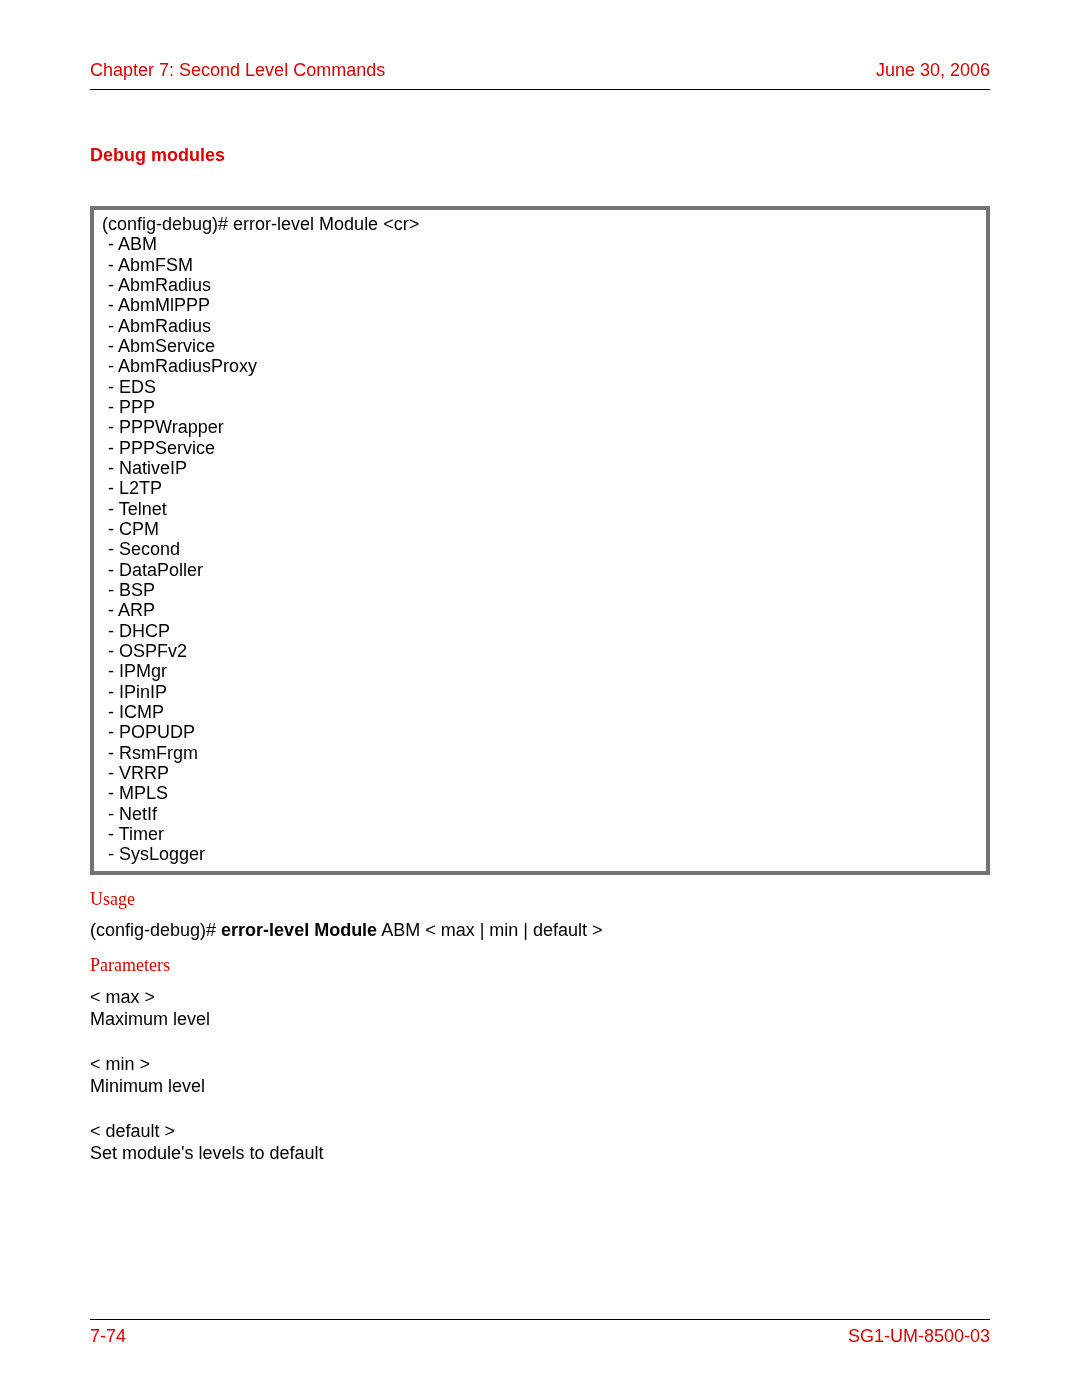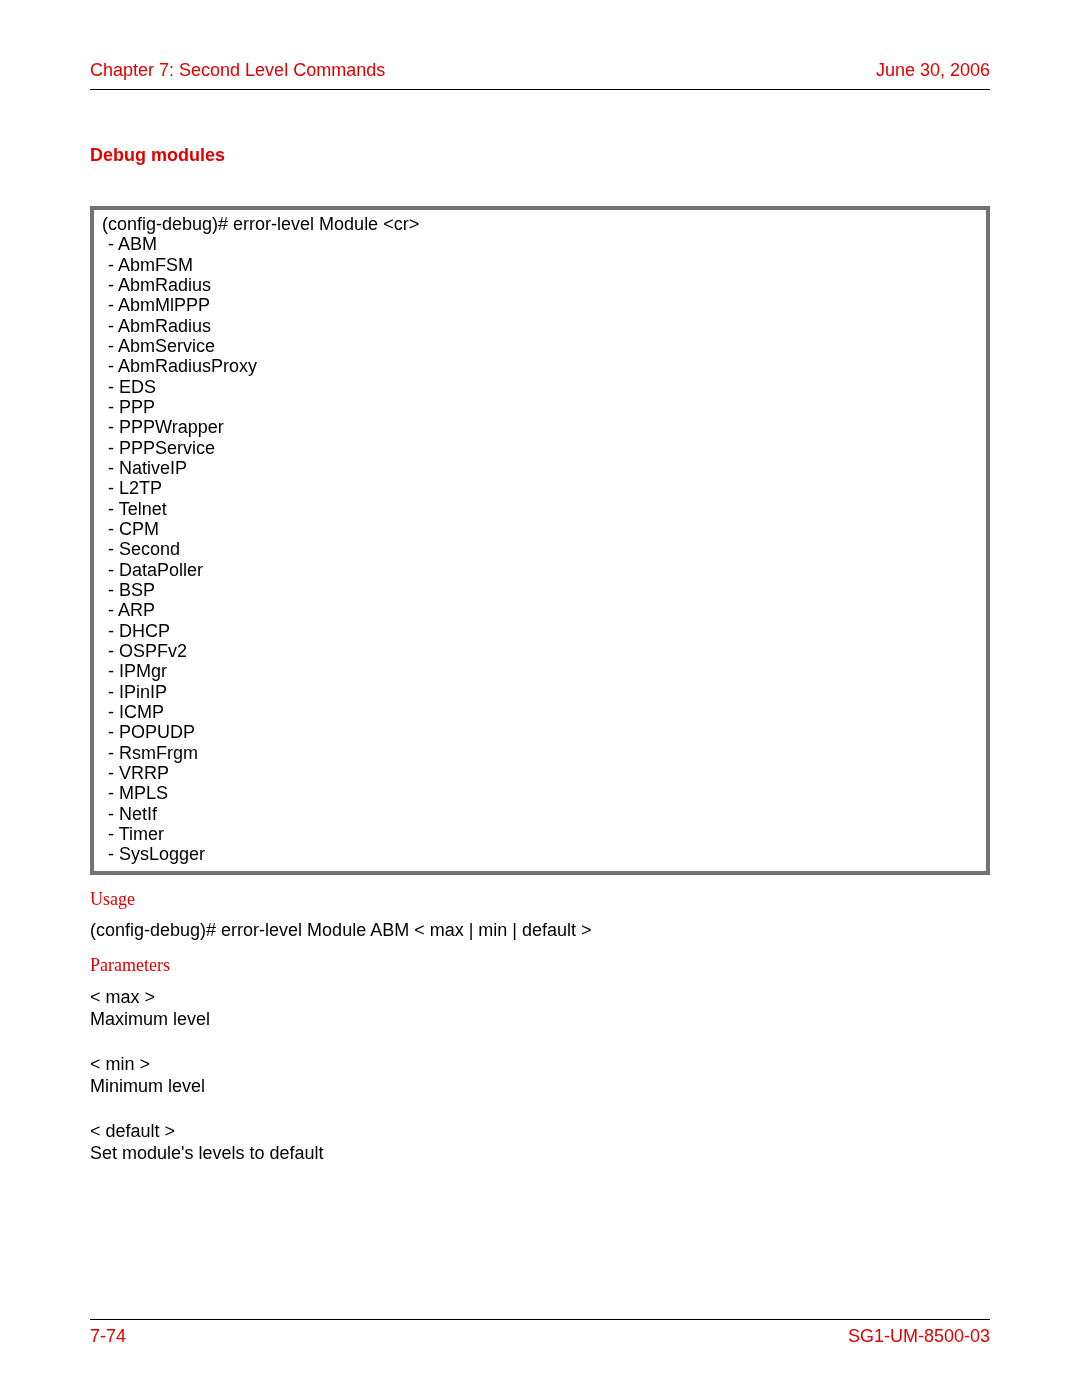--- a/index.html
+++ b/index.html
@@ -8,21 +8,21 @@
   .header-row { display: flex; justify-content: space-between; align-items: baseline; font-size: 18px; margin-bottom: 8px; }
   .header-left { color: #e00000; }
   .header-right { color: #e00000; }
   .hr-top { border: none; border-top: 1px solid #000; height: 0; }
   .section-title { color: #e00000; font-weight: bold; font-size: 18px; margin-top: 55px; margin-bottom: 40px; }
   .box { border: 4px solid #737373; padding: 4px 8px 6px 8px; font-size: 18px; line-height: 1.13; }
   .box .cmd-line { margin-bottom: 0; }
   .box .mod-item { padding-left: 6px; }
   .sub-head { color: #e00000; font-size: 18px; margin-top: 14px; margin-bottom: 10px; font-family: Liberation Serif, serif; }
   .usage-line { font-size: 18px; }
-  .usage-line .bold { font-weight: normal; }
+  .usage-line .bold { font-weight: bold; }
   .params-block { font-size: 18px; line-height: 1.25; }
   .param-group { margin-bottom: 22px; }
   .footer-row { position: absolute; left: 90px; right: 90px; bottom: 50px; margin-top: 48px; }
   .footer-hr { border: none; border-top: 1px solid #000; height: 0; margin-bottom: 6px; }
   .footer-flex { display: flex; justify-content: space-between; font-size: 18px; color: #e00000; }
   .params-head { }
 </style>
 </head>
 <body>
 

